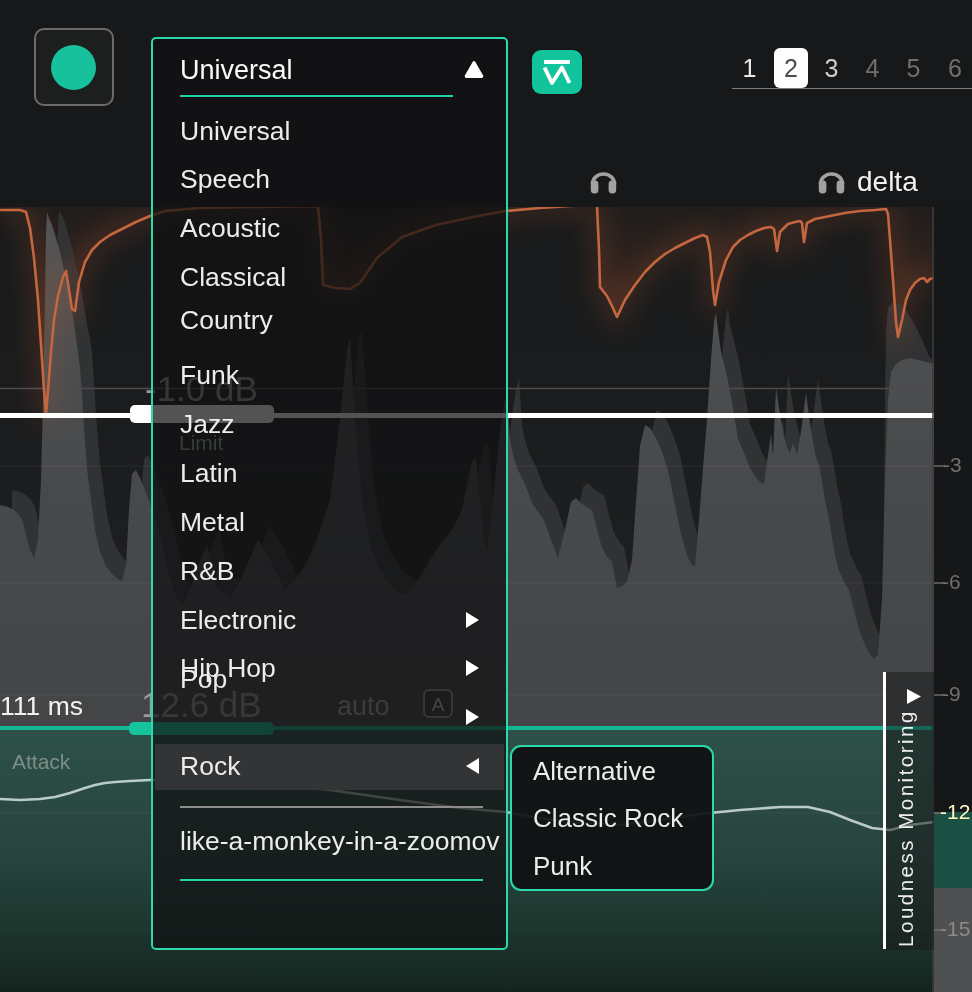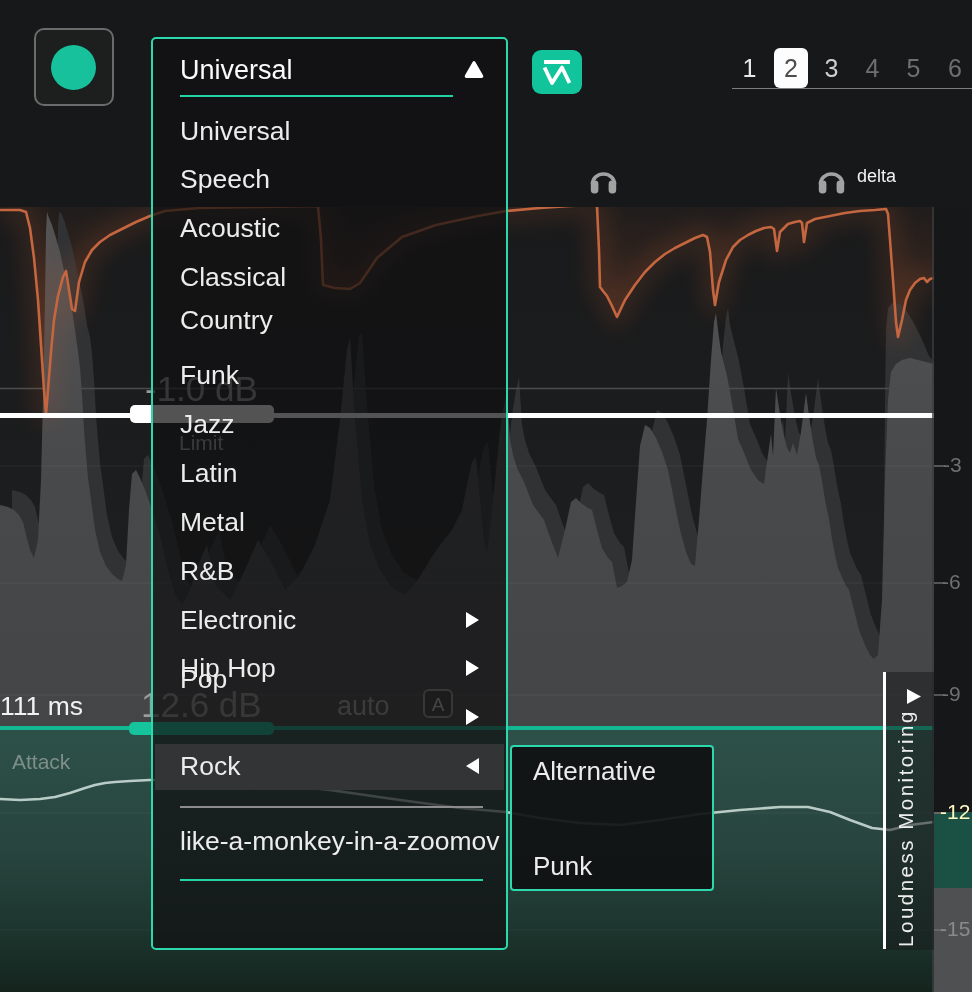--- a/index.html
+++ b/index.html
@@ -105,21 +105,21 @@
 <svg class="abs" style="left:589px;top:166px" width="29" height="29" viewBox="0 0 29 29">
 <path d="M3.5,18 a11,10 0 0 1 22,0" fill="none" stroke="#a2a2a2" stroke-width="3.6"></path>
 <rect x="1.8" y="14.5" width="7.6" height="13" rx="3.4" fill="#a2a2a2"></rect>
 <rect x="19.6" y="14.5" width="7.6" height="13" rx="3.4" fill="#a2a2a2"></rect>
 </svg>
 <svg class="abs" style="left:817px;top:166px" width="29" height="29" viewBox="0 0 29 29">
 <path d="M3.5,18 a11,10 0 0 1 22,0" fill="none" stroke="#a2a2a2" stroke-width="3.6"></path>
 <rect x="1.8" y="14.5" width="7.6" height="13" rx="3.4" fill="#a2a2a2"></rect>
 <rect x="19.6" y="14.5" width="7.6" height="13" rx="3.4" fill="#a2a2a2"></rect>
 </svg>
-<div class="abs" style="left:857px;top:166px;font-size:18px;color:#f2f2f2">delta</div>
+<div class="abs" style="left:857px;top:166px;font-size:28px;color:#f2f2f2">delta</div>
 
 <div class="abs" style="left:151px;top:37px;width:353px;height:909px;background:rgba(16,17,18,0.72);border:2px solid #2bd9ad;border-radius:5px">
 <div style="position:absolute;left:27px;top:16px;font-size:27px;color:#fafafa">Universal</div>
 <svg style="position:absolute;left:310px;top:21px" width="22" height="19" viewBox="0 0 22 19">
 <path d="M9.6,1.9 a1.8,1.8 0 0 1 2.8,0 L20,15.2 a1.8,1.8 0 0 1 -1.4,2.8 H3.4 a1.8,1.8 0 0 1 -1.4,-2.8 Z" fill="#fff"></path>
 </svg>
 <div style="position:absolute;left:27px;top:56px;width:273px;height:2px;background:#20d3a6"></div>
 <div class="mi" style="top:67.5px">Universal</div>
 <div class="mi" style="top:116.4px">Speech</div>
 <div class="mi" style="top:165.3px">Acoustic</div>
@@ -138,17 +138,18 @@
 <div style="position:absolute;left:313px;top:670.3px;width:0;height:0;border-left:13px solid #fff;border-top:8.5px solid transparent;border-bottom:8.5px solid transparent"></div>
 <div style="position:absolute;left:2px;top:704.7px;width:349px;height:46px;background:#323435"></div>
 <div class="mi" style="top:703.2px">Rock</div>
 <div style="position:absolute;left:313px;top:719.2px;width:0;height:0;border-right:13px solid #fff;border-top:8.5px solid transparent;border-bottom:8.5px solid transparent"></div>
 
 <div style="position:absolute;left:27px;top:767px;width:303px;height:2px;background:#8c8c8c"></div>
 <div class="mi" style="top:777.5px;width:322px;overflow:hidden">like-a-monkey-in-a-zoomov</div>
 <div style="position:absolute;left:27px;top:840px;width:303px;height:2px;background:#24d5a8"></div>
 </div>
 
-<div class="abs" style="left:510px;top:745px;width:200px;height:142px;background:rgba(16,17,18,0.93);border:2px solid #2bd9ad;border-radius:4px">
+<div class="abs" style="left:510px;top:745px;width:200px;height:142px;background:rgba(16,17,18,0.93);border:2px solid #2bd9ad;border-radius:11px">
 <div style="position:absolute;left:21px;top:0px;height:48px;line-height:48px;font-size:26px;color:#ececec">Alternative</div>
+<div style="position:absolute;left:21px;top:47px;height:48px;line-height:48px;font-size:26px;color:#ececec">Classic Rock</div>
 <div style="position:absolute;left:21px;top:95px;height:48px;line-height:48px;font-size:26px;color:#ececec">Punk</div>
 </div>
 
 </div>
 </body></html>

